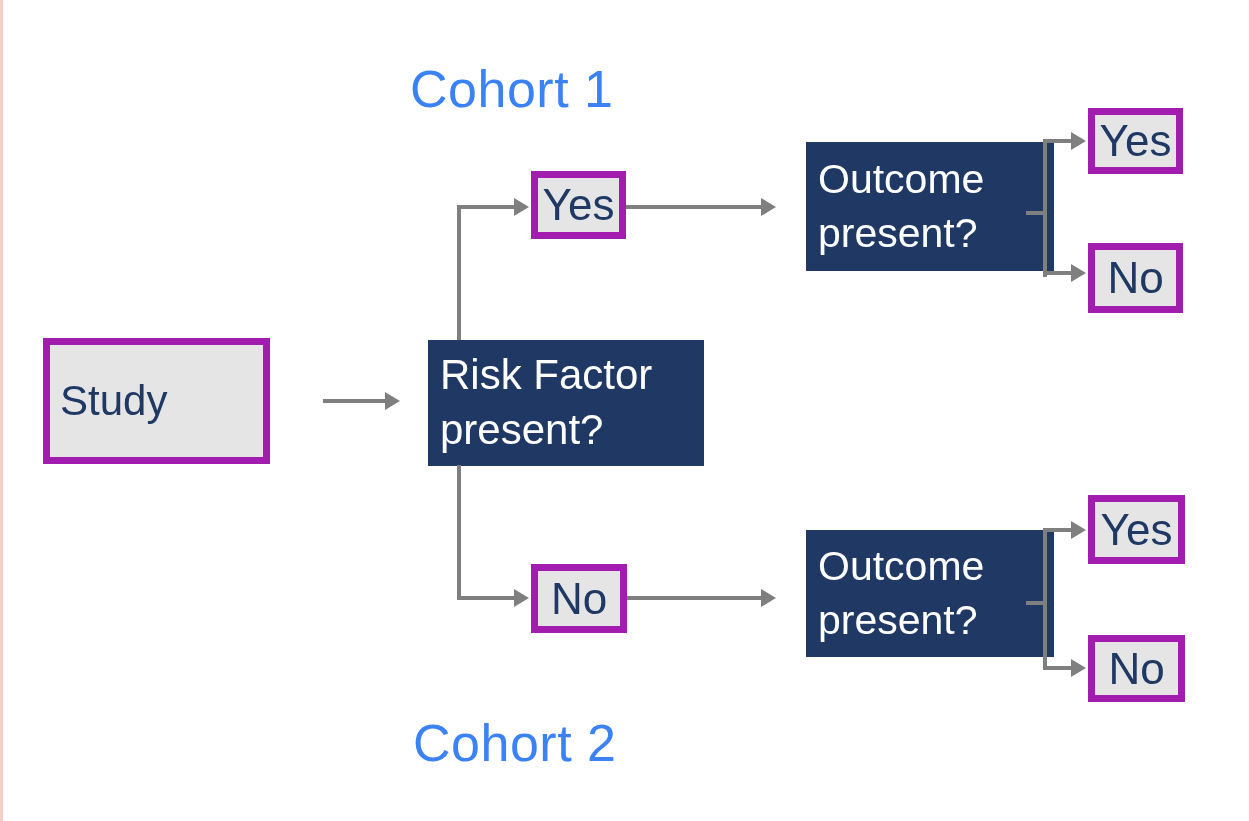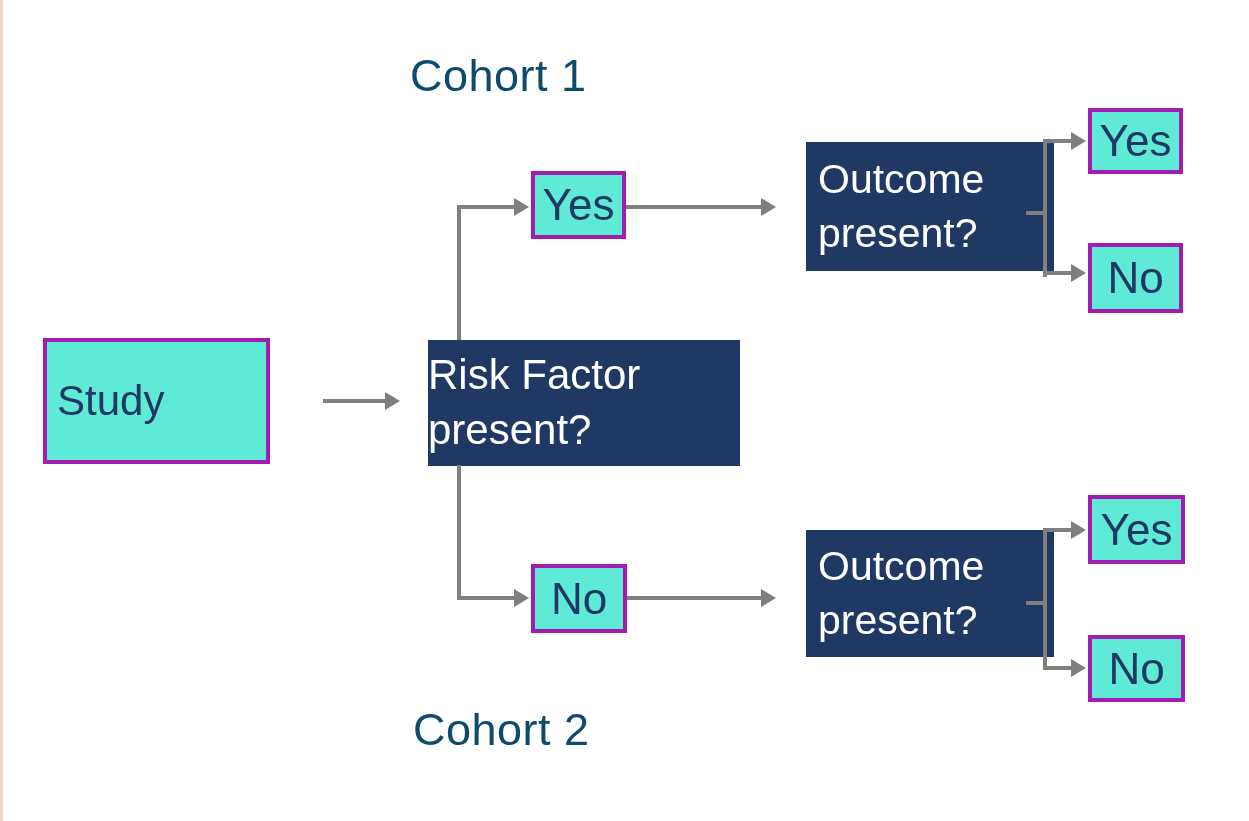--- a/index.html
+++ b/index.html
@@ -12,31 +12,32 @@
     overflow: hidden;
   }
   .edge-stripe {
     position: absolute;
     left: 0; top: 0;
     width: 3px; height: 821px;
     background: #f6d0c8;
   }
   .cohort-label {
     position: absolute;
-    color: #0c4a6e;
-    font-size: 45px;
+    color: #3b82f6;
+    font-size: 52px;
     white-space: nowrap;
     letter-spacing: 0.5px;
+    margin-top: 9px;
   }
   .node {
     position: absolute;
     box-sizing: border-box;
     color: #1f3864;
-    background: #5eead4;
-    border: 4px solid #a21caf;
+    background: #e5e5e5;
+    border: 7px solid #a21caf;
     display: flex;
     flex-direction: column;
     justify-content: center;
   }
   .node.filled {
     background: #1f3864;
     color: #ffffff;
     border: none;
     margin-left: 28px;
   }
@@ -72,21 +73,21 @@
 
   <div class="edge-stripe"></div>
 
   <div class="cohort-label" style="left:410px; top:50px;">Cohort 1</div>
   <div class="cohort-label" style="left:413px; top:704px;">Cohort 2</div>
 
   <div class="node multiline" style="left:43px; top:338px; width:227px; height:126px;">
     <span class="ln">Study</span>
   </div>
 
-  <div class="node multiline filled" style="left:400px; top:340px; width:312px; height:126px; padding-left:0;">
+  <div class="node multiline filled" style="left:400px; top:340px; width:276px; height:126px; padding-left:12px;">
     <span class="ln">Risk Factor</span>
     <span class="ln">present?</span>
   </div>
 
   <div class="node small" style="left:531px; top:171px; width:95px; height:68px;">
     <span>Yes</span>
   </div>
 
   <div class="node small" style="left:531px; top:564px; width:96px; height:69px;">
     <span>No</span>

